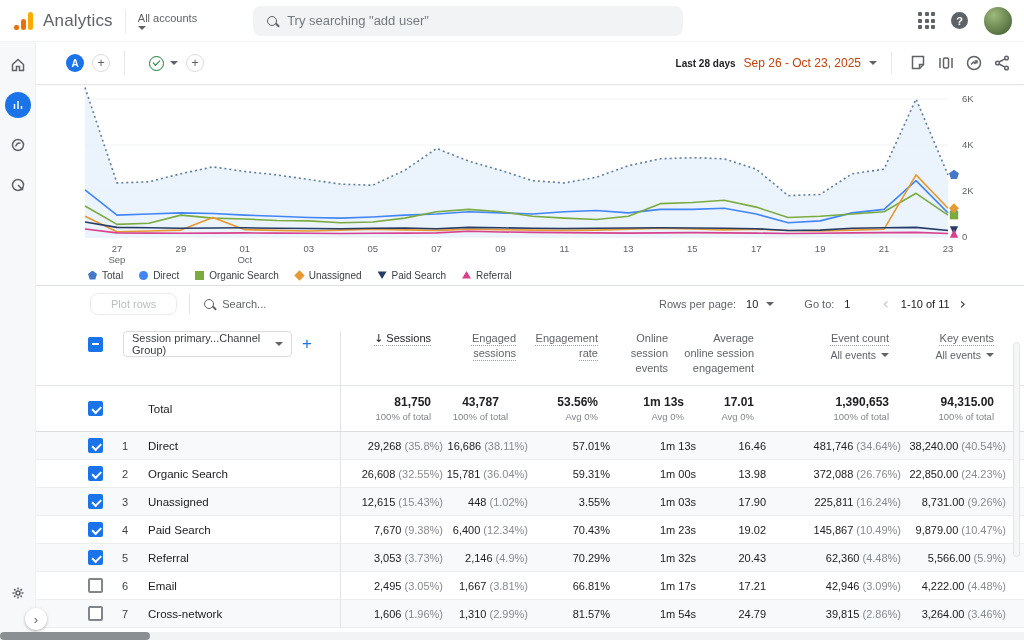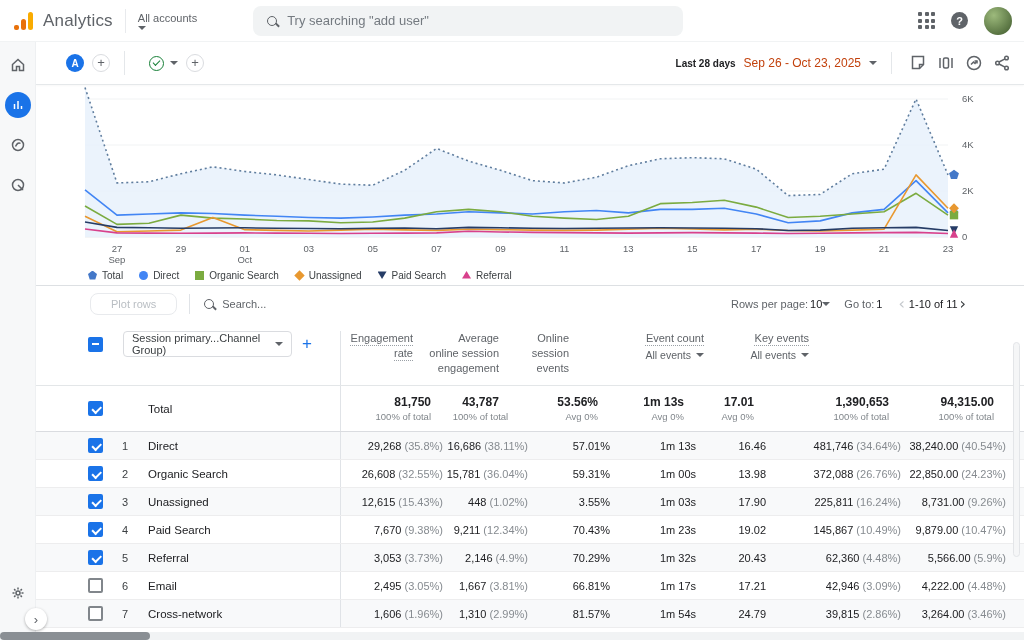--- a/index.html
+++ b/index.html
@@ -74,21 +74,21 @@
   .lmark.triangle-up { clip-path:polygon(50% 5%,100% 90%,0 90%); }
   .lmark.pentagon { clip-path:polygon(50% 0,100% 38%,81% 100%,19% 100%,0 38%); }
 
   
   .controls { height:36px; border-top:1px solid #dde0e3; display:flex; align-items:center; padding:0 56px 0 54px; }
   .plot-rows { border:1px solid #e8eaed; border-radius:8px; color:#b9bec3; font-size:11px; padding:4px 20px; background:#fff; white-space:nowrap; }
   .ctl-div { width:1px; height:20px; background:#e0e3e7; margin:0 14px 0 12px; }
   .search-mini { display:flex; align-items:center; gap:8px; color:#5f6368; font-size:11px; }
   .mag { width:10px; height:10px; border:1.5px solid #5f6368; border-radius:50%; position:relative; display:inline-block; }
   .mag::after { content:""; position:absolute; width:5px; height:1.5px; background:#5f6368; transform:rotate(45deg); right:-4px; bottom:-1px; }
-  .pager { margin-left:auto; display:flex; align-items:center; font-size:11px; color:#5f6368; }
+  .pager { margin-left:auto; display:flex; align-items:center; gap:8px; font-size:11px; color:#5f6368; }
   .pager .val { color:#202124; margin-left:2px; }
   .pager .gap { width:14px; }
   .chev { font-size:16px; line-height:1; color:#3c4043; padding:0 2px; cursor:pointer; font-family:"DejaVu Sans",sans-serif; }
   .chev.disabled { color:#c4c8cc; }
 
   
   .table { position:relative; }
   .row-left { width:304px; display:flex; align-items:center; flex:none; }
   .metrics { display:flex; border-left:1px solid #e0e3e7; flex:none; }
   .cell-check { margin-left:52px; width:34px; display:flex; align-items:center; }
@@ -353,28 +353,34 @@
           <div class="cell-check">
               <span class="checkbox indeterminate"></span>
             </div>
           <div class="dim-select">
             <span>Session primary...Channel Group)</span>
             <span class="caret"></span>
           </div>
           <span class="dim-plus">+</span>
         </div>
         <div class="metrics" id="head-metrics">
+            <div class="hcell" style="width: 100px;">
+              <span class="hlabel dotted sorted"><span class="sort-arrow">↓</span>Sessions</span>
+            </div>
+            <div class="hcell" style="width: 85px;">
+              <span class="hlabel dotted">Engaged sessions</span>
+            </div>
             <div class="hcell" style="width: 82px;">
               <span class="hlabel dotted">Engagement rate</span>
             </div>
+            <div class="hcell" style="width: 70px;">
+              <span class="hlabel">Online session events</span>
+            </div>
             <div class="hcell" style="width: 86px;">
               <span class="hlabel">Average online session engagement</span>
-            </div>
-            <div class="hcell" style="width: 70px;">
-              <span class="hlabel">Online session events</span>
             </div>
             <div class="hcell" style="width: 135px;">
               <span class="hlabel dotted">Event count</span>
               <span class="hfilter">
                 <span>All events</span>
                 <span class="caret"></span>
               </span>
             </div>
             <div class="hcell" style="width: 105px;">
               <span class="hlabel dotted">Key events</span>
@@ -542,21 +548,21 @@
               </div>
               <div class="cell-num">4</div>
               <div class="cell-name">Paid Search</div>
             </div>
             <div class="metrics">
               <div class="mcell" style="width:100px">
                 <span class="val">7,670</span>
                 <span class="pct">(9.38%)</span>
               </div>
               <div class="mcell" style="width:85px">
-                <span class="val">9,211</span>
+                <span class="val">6,400</span>
                 <span class="pct">(12.34%)</span>
               </div>
               <div class="mcell" style="width:82px">
                 <span class="val">70.43%</span>
               </div>
               <div class="mcell" style="width:86px">
                 <span class="val">1m 23s</span>
               </div>
               <div class="mcell" style="width:70px">
                 <span class="val">19.02</span>

